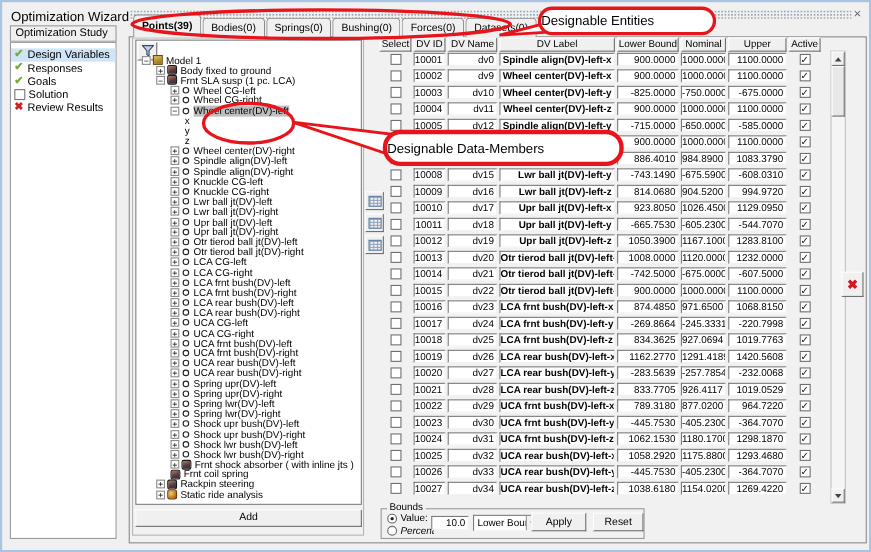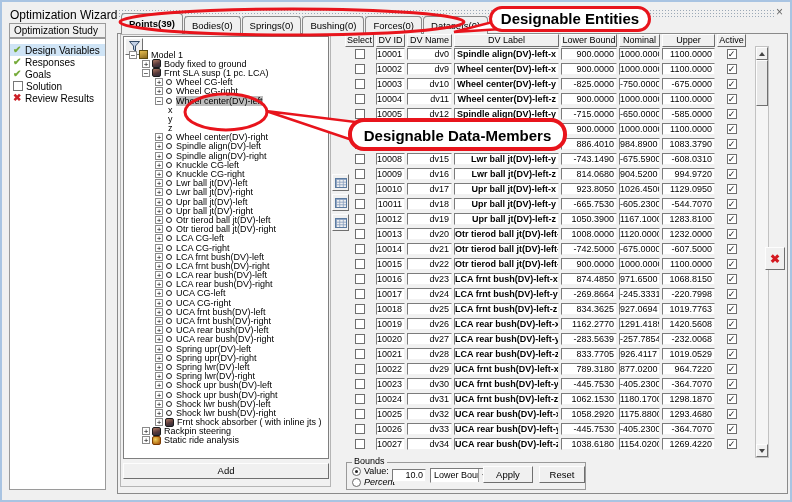--- a/index.html
+++ b/index.html
@@ -103,21 +103,21 @@
         border-color:#7b7b7b #f2f2f2 #f2f2f2 #7b7b7b;box-sizing:border-box;font-size:9px;line-height:13px;padding-left:3px;}
   .dd-btn{position:absolute;right:0;top:0;width:13px;height:13px;background:#f0f0f0;border-left:1px solid #9a9a9a;
         display:flex;align-items:center;justify-content:center;box-sizing:border-box;}
   .btn{background:#f0f0f0;border:1px solid;border-color:#fdfdfd #6f6f6f #6f6f6f #fdfdfd;
         font-size:9.5px;text-align:center;box-sizing:border-box;}
   .apply-btn{position:absolute;left:481px;top:464px;width:50px;height:17px;line-height:15px;}
   .reset-btn{position:absolute;left:537px;top:464px;width:46px;height:17px;line-height:15px;}
   
   .overlay-svg{position:absolute;left:0;top:0;width:792px;height:502px;pointer-events:none;z-index:9;}
   .callout{position:absolute;background:#fff;border:3px solid #e8141c;border-radius:13px;
-        font-size:15px;font-weight:bold;text-align:center;z-index:10;box-sizing:border-box;}
+        font-size:12px;font-weight:normal;text-align:left;z-index:10;box-sizing:border-box;}
   .callout-entities{left:487px;top:4px;width:162px;height:26px;line-height:20px;}
   .callout-members{left:346px;top:116px;width:219px;height:33px;line-height:27px;border-width:4px;border-radius:16px;}
 </style>
 </head>
 <body>
 
 <div class="win">
 
   <div class="titlebar">
     <span class="title-text">Optimization Wizard</span>
@@ -413,20 +413,25 @@
     <span class="tree-icon icon-point"></span>
     <span class="tree-label">Shock lwr bush(DV)-right</span>
   </div>
 
   <div class="tree-item" style="padding-left: 32px;">
     <span class="expander">+</span>
     <span class="tree-icon icon-body"></span>
     <span class="tree-label">Frnt shock absorber ( with inline jts )</span>
   </div>
 
+  <div class="tree-item" style="padding-left: 32px;">
+
+    <span class="tree-icon icon-body"></span>
+    <span class="tree-label">Frnt coil spring</span>
+  </div>
 
   <div class="tree-item" style="padding-left: 19px;">
     <span class="expander">+</span>
     <span class="tree-icon icon-body"></span>
     <span class="tree-label">Rackpin steering</span>
   </div>
 
   <div class="tree-item" style="padding-left: 19px;">
     <span class="expander">+</span>
     <span class="tree-icon icon-analysis"></span>

